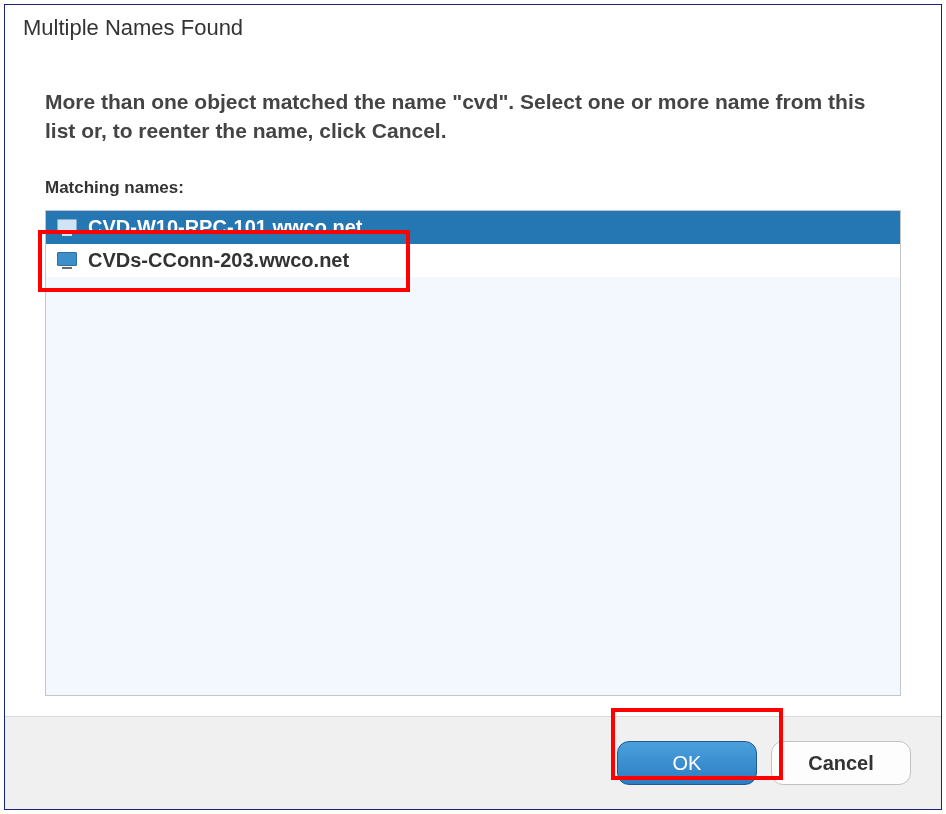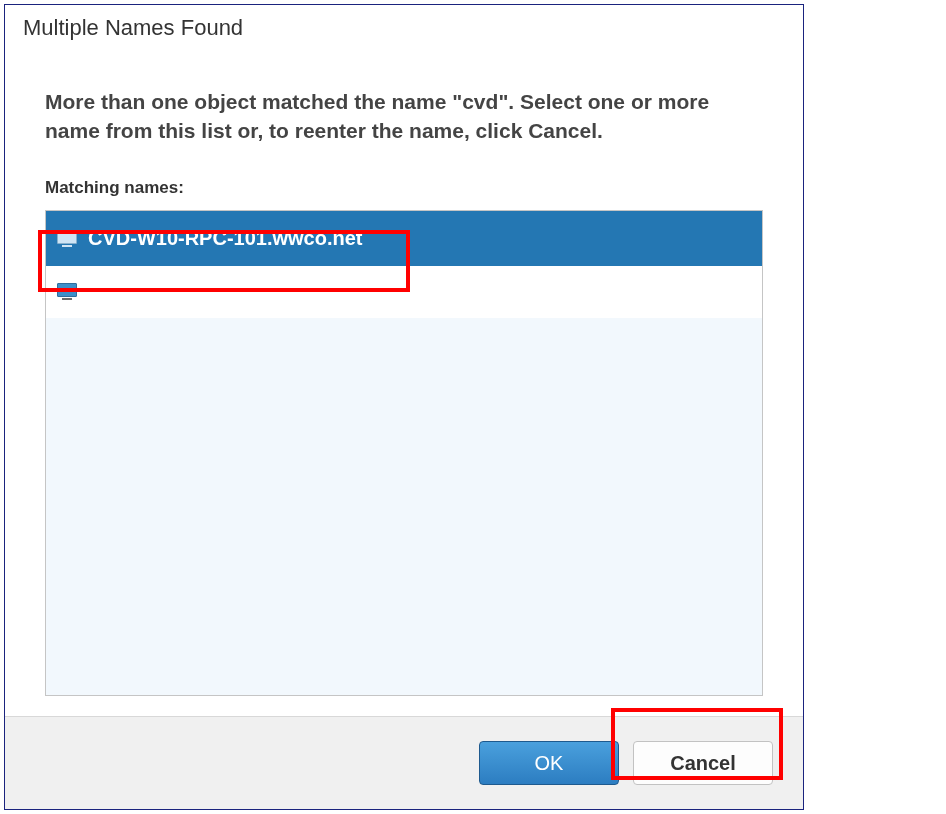--- a/index.html
+++ b/index.html
@@ -4,21 +4,21 @@
   <style>
     * { box-sizing: border-box; margin: 0; padding: 0; }
     body {
       font-family: "Segoe UI", Tahoma, sans-serif;
       background: #ffffff;
       width: 946px;
       height: 814px;
       overflow: hidden;
     }
     .dialog {
-      width: 800px;
+      width: 938px;
       height: 806px;
       margin: 4px;
       border: 1px solid #1a237e;
       background: #ffffff;
       display: flex;
       flex-direction: column;
       position: relative;
     }
     .title-bar {
       padding: 10px 18px 6px 18px;
@@ -45,21 +45,21 @@
     }
     .list-box {
       flex: 1;
       border: 1px solid #c5c5c5;
       background: #f2f8fd;
       overflow: hidden;
     }
     .list-item {
       display: flex;
       align-items: center;
-      padding: 16px 10px;
+      padding: 5px 10px;
       font-size: 20px;
       gap: 10px;
       cursor: pointer;
     }
     .list-item.selected {
       background: #2477b3;
       color: #ffffff;
     }
     .list-item:not(.selected) {
       background: #ffffff;
@@ -93,21 +93,21 @@
       border-top: 1px solid #d8d8d8;
       padding: 24px 30px;
       display: flex;
       justify-content: flex-end;
       gap: 14px;
     }
     .btn {
       min-width: 140px;
       height: 44px;
       font-size: 20px;
-      border-radius: 4px;
+      border-radius: 12px;
       cursor: pointer;
       padding: 8px 18px;
       font-family: inherit;
     }
     .btn-primary {
       background: linear-gradient(to bottom, #4aa0dd, #2c7dc1);
       border: 1px solid #1e5a8e;
       color: #ffffff;
     }
     .btn-secondary {
@@ -153,20 +153,21 @@
           <span class="monitor"></span>
             <span class="stand"></span>
         </span>
         <span>CVD-W10-RPC-101.wwco.net</span>
       </div>
       <div class="list-item">
         <span class="computer-icon">
           <span class="monitor"></span>
             <span class="stand"></span>
         </span>
+        <span>CVDs-CConn-203.wwco.net</span>
       </div>
     </div>
   </div>
 
   <div class="button-bar">
     <button class="btn btn-primary">OK</button>
     <button class="btn btn-secondary">Cancel</button>
   </div>
 
   <div class="highlight-frame highlight-listitem"></div>

